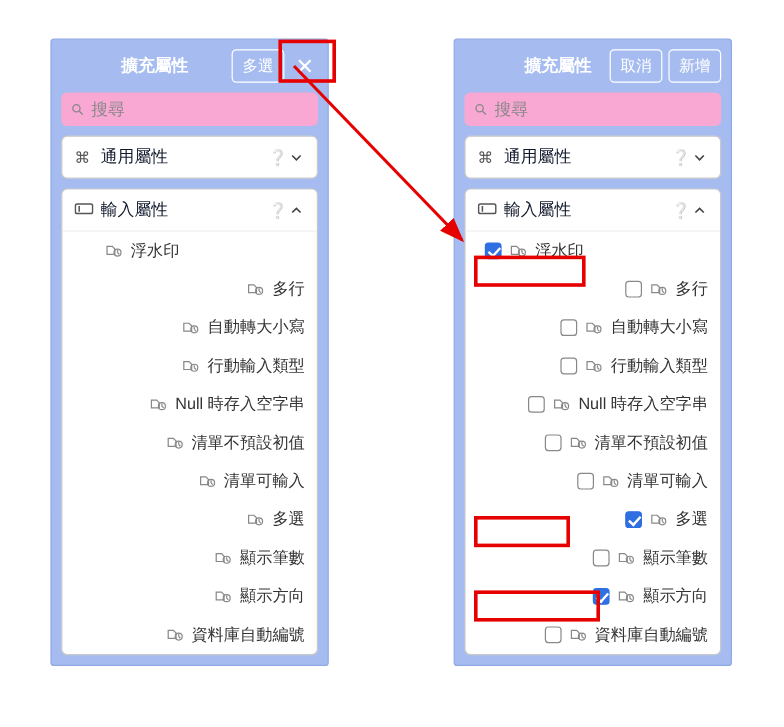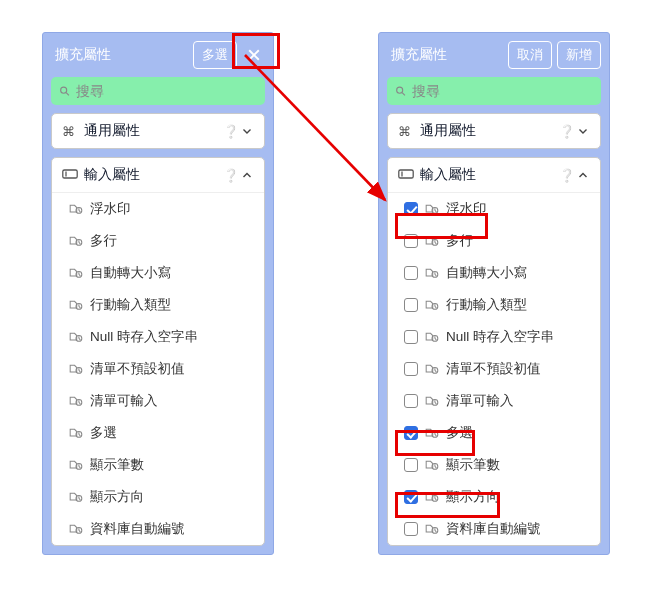--- a/index.html
+++ b/index.html
@@ -23,21 +23,22 @@
   .panel-head {
     display: flex;
     align-items: center;
     padding: 9px 8px 9px 12px;
     color: #fff;
     height: 44px;
   }
   .panel-title {
     flex: 1;
     font-size: 14px;
-    font-weight: normal;
+    font-weight: bold;
+    margin-left: 46px;
   }
   .hbtn {
     border: 1.5px solid #fff;
     color: #fff;
     background: transparent;
     border-radius: 4px;
     padding: 4px 8px;
     font-size: 13px;
     cursor: pointer;
     margin-left: 5px;
@@ -46,21 +47,21 @@
   .close-x {
     width: 22px; height: 22px;
     display: inline-flex;
     align-items: center; justify-content: center;
     margin-left: 6px;
     cursor: pointer;
   }
   .close-x svg { width: 16px; height: 16px; stroke: #fff; stroke-width: 2.4; }
   .search-wrap {
     margin: 0 8px 8px 8px;
-    background: #86efac;
+    background: #f9a8d4;
     border-radius: 5px;
     display: flex;
     align-items: center;
     padding: 6px 8px;
   }
   .search-wrap svg { width: 14px; height: 14px; stroke: #888; stroke-width: 2; fill: none; }
   .search-input {
     border: none; background: transparent; outline: none;
     margin-left: 6px; font-size: 14px; color: #666; flex: 1;
   }
@@ -80,24 +81,24 @@
   }
   .group-h .gicon { width: 16px; margin-right: 6px; color: #555;}
   .group-title { flex: 1; font-size: 14px; color: #0f172a; }
   .help { margin-left: 4px; color:#555; }
   .chev { width: 14px; height: 14px; }
   .chev svg { width: 14px; height: 14px; stroke: #444; stroke-width: 2; fill:none; }
   .items { border-top: 1px solid #eee; }
   .item {
     display: flex;
     align-items: center;
-    padding: 7px 10px 7px 16px;
+    padding: 7px 10px 7px 35px;
     cursor: pointer;
   }
-  .item + .item { border-top: 0; }
+  .item + .item { border-top: 0; justify-content: flex-end; }
   .item .cb { margin-right: 6px; }
   .item .iicon { margin-right: 6px; color:#777; display:inline-flex;}
   .item .ilabel { color: #333; font-size: 13.5px; }
   .item.padmore { padding-left: 16px; }
   input[type="checkbox"].cb {
     appearance: none;
     width: 14px; height: 14px;
     border: 1.3px solid #888;
     border-radius: 3px;
     position: relative;

